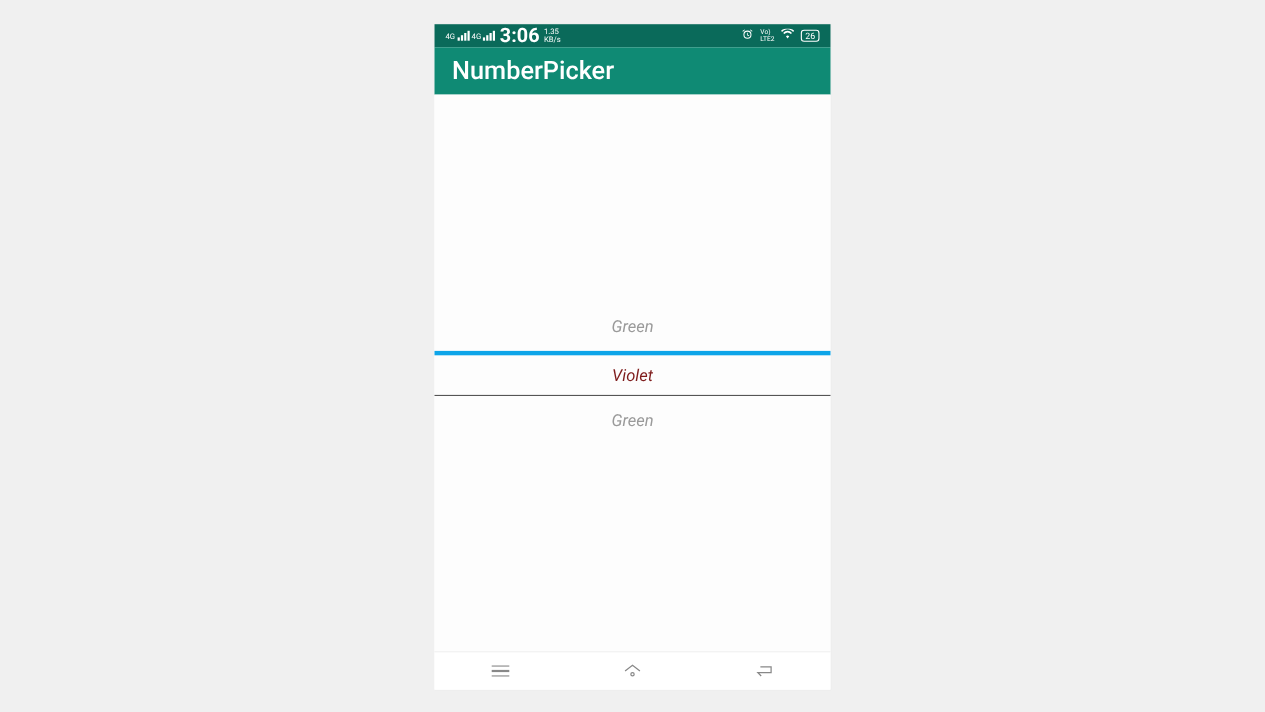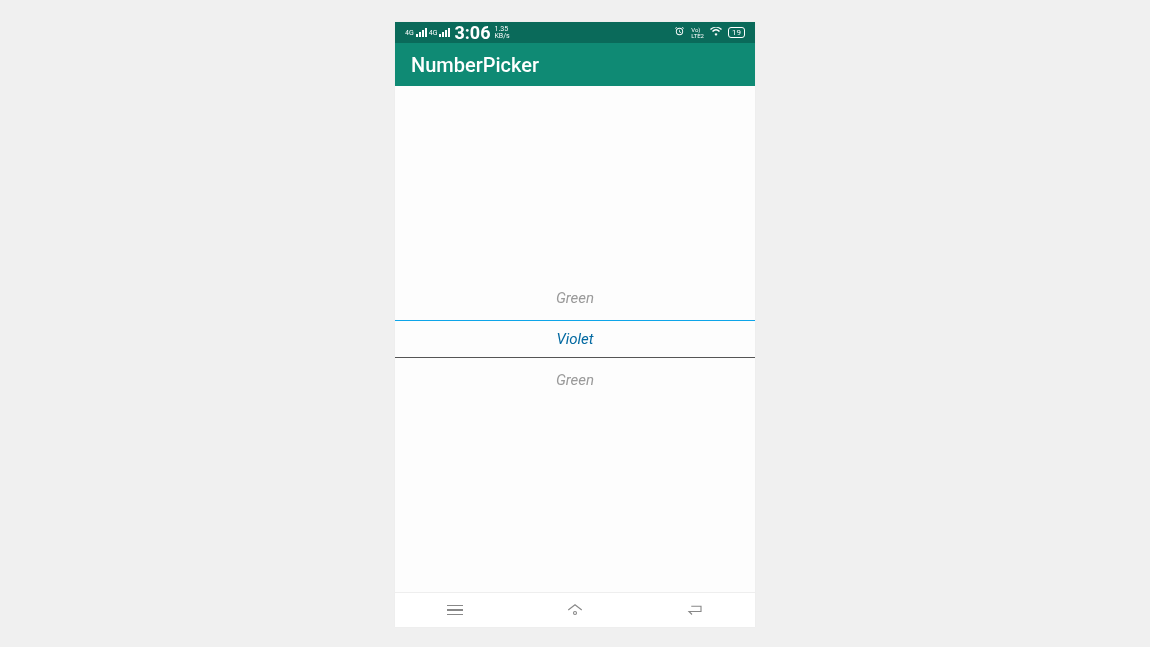--- a/index.html
+++ b/index.html
@@ -99,21 +99,21 @@
       height: 11px;
     }
     
     .app-bar {
       height: 43px;
       background: #0f8a74;
       display: flex;
       align-items: center;
       padding: 0 16px;
       color: white;
-      font-size: 20px;
+      font-size: 23px;
       font-weight: 500;
     }
     
     .content-area {
       height: 506px;
       background: #fdfdfd;
       position: relative;
       display: flex;
       flex-direction: column;
       justify-content: center;
@@ -133,22 +133,22 @@
       text-align: center;
       font-size: 15px;
       padding: 13px 0;
     }
     
     .picker-item.faded {
       color: #9a9a9a;
     }
     
     .picker-item.selected {
-      color: #0369a1;
-      border-top: 1px solid #0ea5e9;
+      color: #7f1d1d;
+      border-top: 4px solid #0ea5e9;
       border-bottom: 1px solid #555;
       padding: 9px 0;
     }
     
     .toast {
       position: absolute;
       bottom: 50px;
       left: 50%;
       transform: translateX(-50%);
       background: #636363;
@@ -226,21 +226,21 @@
       </span>
       <div class="volte">
         <div>Vo)</div>
         <div>LTE2</div>
       </div>
       <span>
         <svg width="12" height="10" viewBox="0 0 24 20" fill="white">
             <path d="M12 18l3-4c-1-1-2-1.5-3-1.5s-2 .5-3 1.5l3 4zm-6-8c2-2 4-3 6-3s4 1 6 3l2-2c-2.5-2.5-5-4-8-4s-5.5 1.5-8 4l2 2zm-4-4c3-3 6.5-5 10-5s7 2 10 5l2-2C20 .5 16 0 12 0S4 .5 0 4l2 2z"></path>
           </svg>
       </span>
-      <span class="battery">19</span>
+      <span class="battery">26</span>
     </div>
   </div>
 
   <div class="app-bar">
     <span>NumberPicker</span>
   </div>
 
   <div class="content-area">
     <div class="number-picker">
       <div class="picker-item faded">Green</div>

